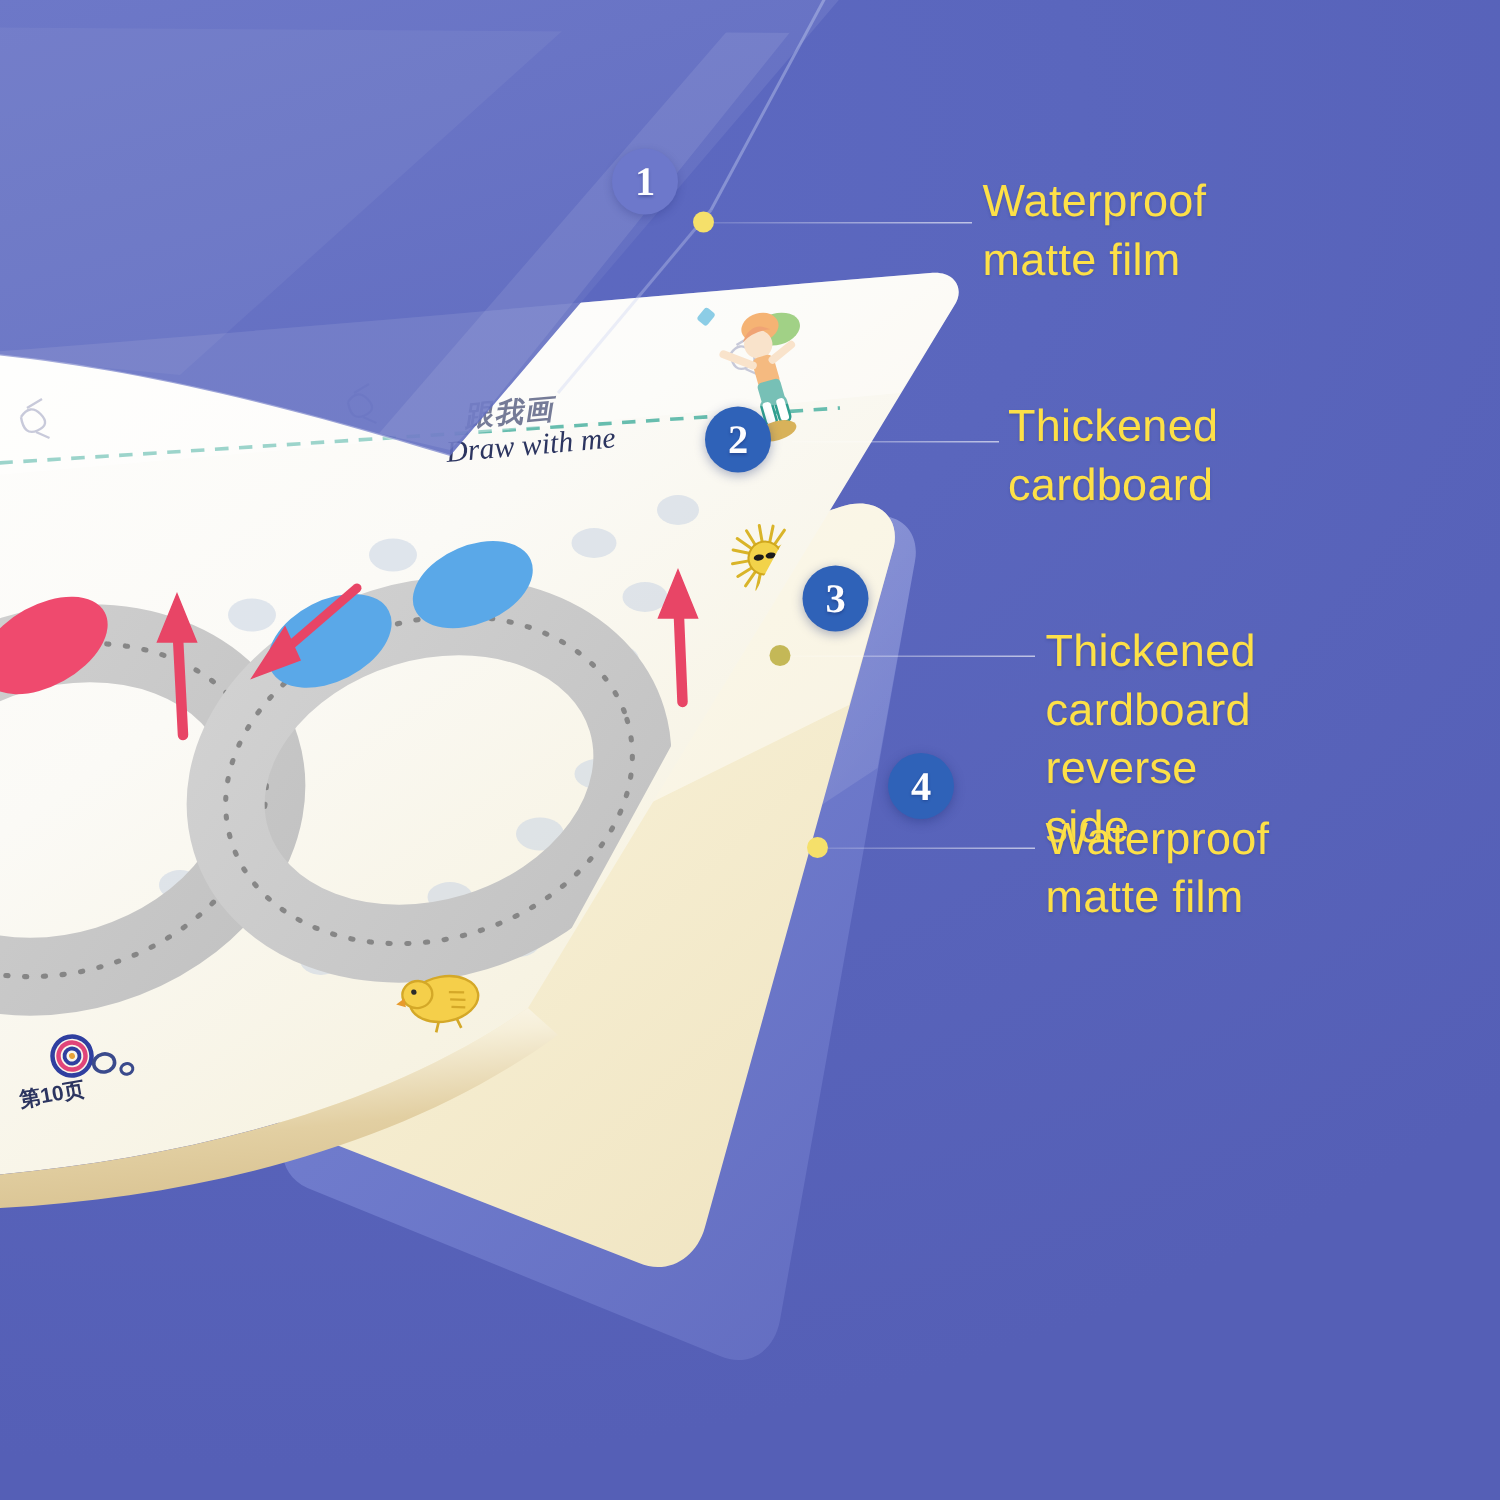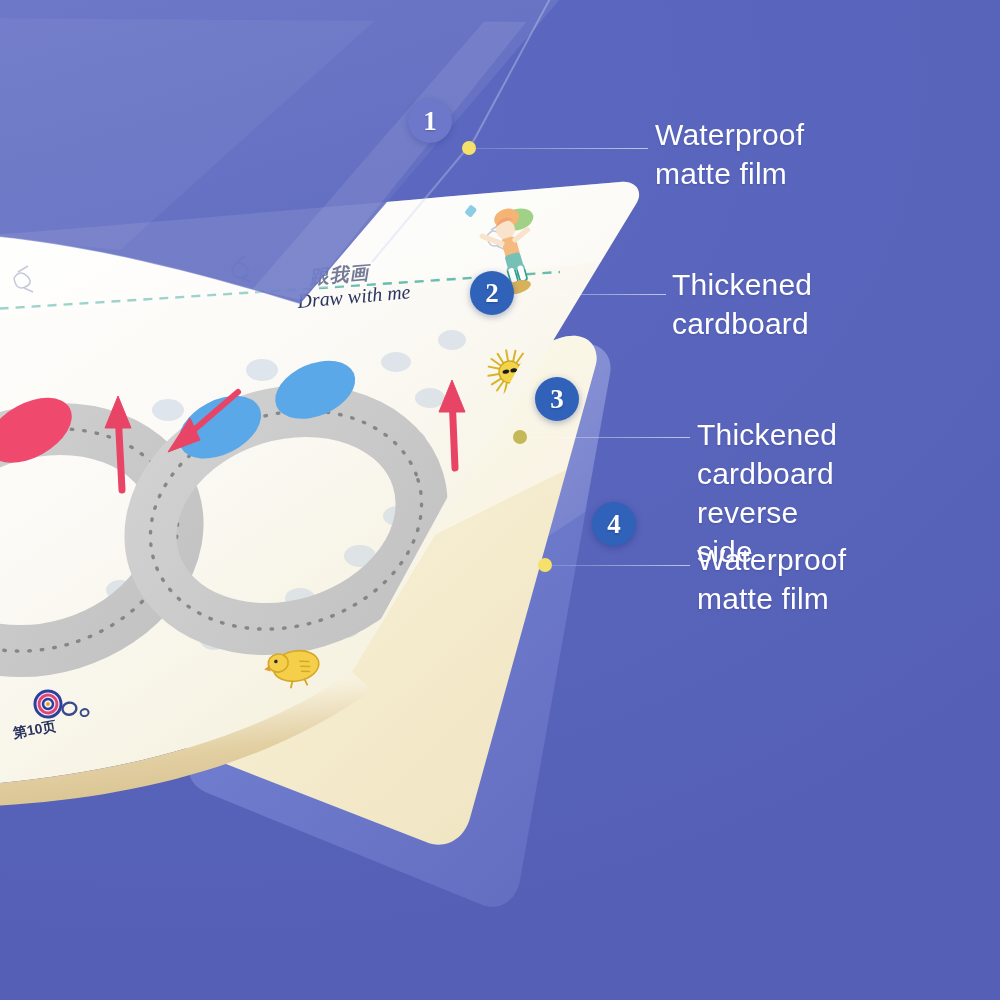--- a/index.html
+++ b/index.html
@@ -24,21 +24,21 @@
     font-family:"Liberation Serif","DejaVu Serif",serif;
     text-shadow:0 1px 2px rgba(20,30,90,.35);
   }
   .badge.b1{background:#6d78cb;box-shadow:0 2px 6px rgba(30,40,110,.25);}
   .badge.b2,.badge.b3,.badge.b4{background:#2f62b8;box-shadow:0 2px 7px rgba(20,40,110,.35);}
   .dot{position:absolute;width:14px;height:14px;border-radius:50%;}
   .dot.bright{background:#f5e06a;}
   .dot.olive{background:#c4b857;}
   .lead{position:absolute;height:1px;background:linear-gradient(90deg,rgba(255,255,255,.15),rgba(255,255,255,.62));}
   .ltext{
-    position:absolute;color:#ffffff;font-size:30px;line-height:39px;
+    position:absolute;color:#fde047;font-size:30px;line-height:39px;
     font-weight:400;letter-spacing:.2px;white-space:pre-line;
     text-shadow:0 1px 2px rgba(30,40,100,.22);
   }
   #l1 .ltext{left:655px;top:115px;}
   #l2 .ltext{left:672px;top:265px;}
   #l3 .ltext{left:697px;top:415px;}
   #l4 .ltext{left:697px;top:540px;}
 </style>
 </head>
 <body>

